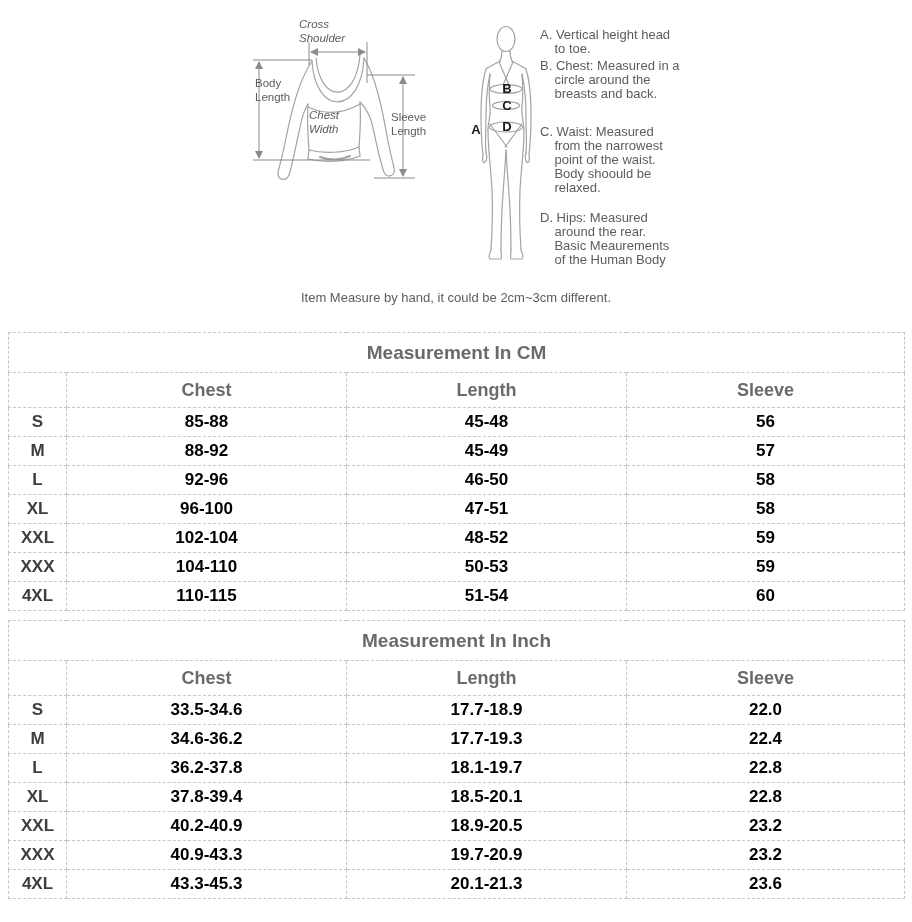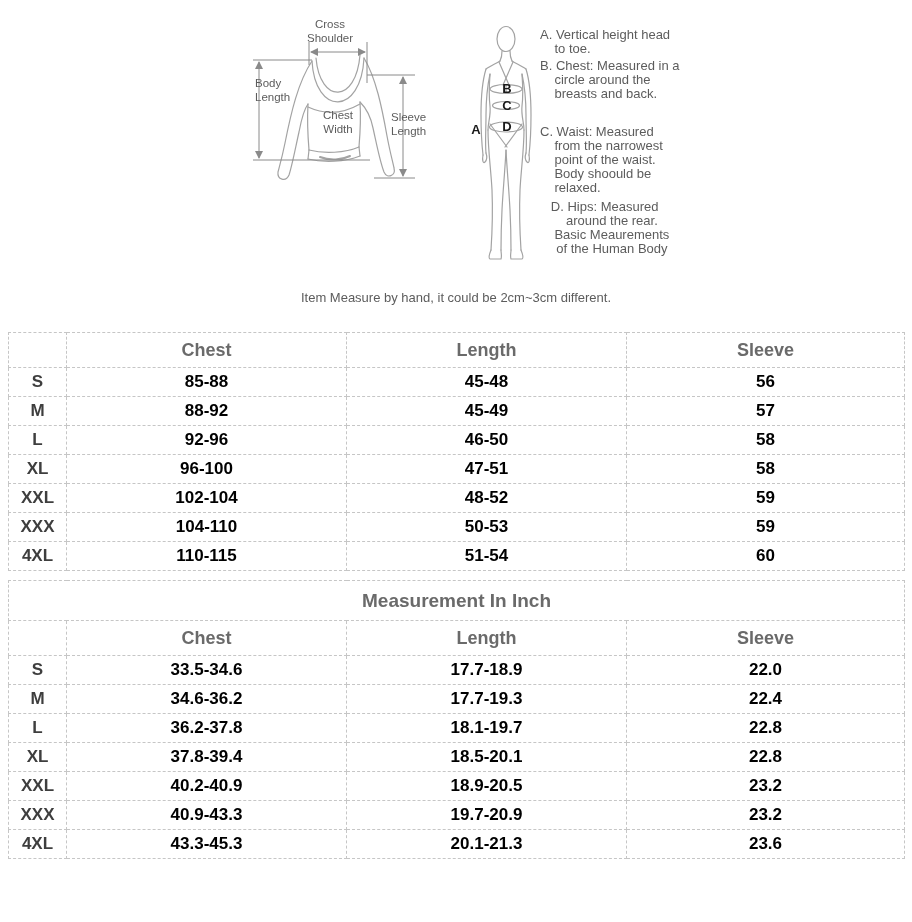--- a/index.html
+++ b/index.html
@@ -15,21 +15,21 @@
   .outline { fill:none; stroke:#a3a3a3; stroke-width:1.2; stroke-linecap:round; stroke-linejoin:round; }
   .measure { fill:none; stroke:#8a8a8a; stroke-width:1; }
   .marker-letter {
     font-family:"Liberation Sans", sans-serif; font-size:13px; font-weight:bold;
     fill:#1a1a1a; text-anchor:middle;
   }
   .diag-label {
     position:absolute; font-size:11.5px; line-height:14px; color:#5c5c5c;
     white-space:pre-line;
   }
-  .diag-label.center { text-align:center; }
+  .diag-label.center { text-align:left;font-style:italic; }
   .desc-block {
     position:absolute; left:540px; font-size:13px; line-height:14px;
     color:#5c5c5c; white-space:pre;
   }
   .caption {
     position:absolute; top:290px; left:0; width:100%; text-align:center;
     font-size:13px; color:#5c5c5c;
   }
   
   .size-table {
@@ -150,36 +150,39 @@
   <div class="desc-block" style="top:28px;">A. Vertical height head
     to toe.</div>
   <div class="desc-block" style="top:59px;">B. Chest: Measured in a
     circle around the
     breasts and back.</div>
   <div class="desc-block" style="top:125px;">C. Waist: Measured
     from the narrowest
     point of the waist.
     Body shoould be
     relaxed.</div>
-  <div class="desc-block" style="top:200px;text-align:center;">D. Hips: Measured
+  <div class="desc-block" style="top:211px;">D. Hips: Measured
     around the rear.
     Basic Meaurements
     of the Human Body</div>
 
   <div class="caption">Item Measure by hand, it could be 2cm~3cm different.</div>
 </div>
 
 <table class="size-table">
   <colgroup>
       <col style="width:58px">
       <col style="width:280px">
       <col style="width:280px">
       <col style="width:278px">
     </colgroup>
   <thead>
+    <tr>
+      <td class="title-cell" colspan="4">Measurement In CM</td>
+    </tr>
     <tr>
       <th></th>
       <th>Chest</th>
       <th>Length</th>
       <th>Sleeve</th>
     </tr>
   </thead>
   <tbody>
       <tr>
         <th>S</th>

